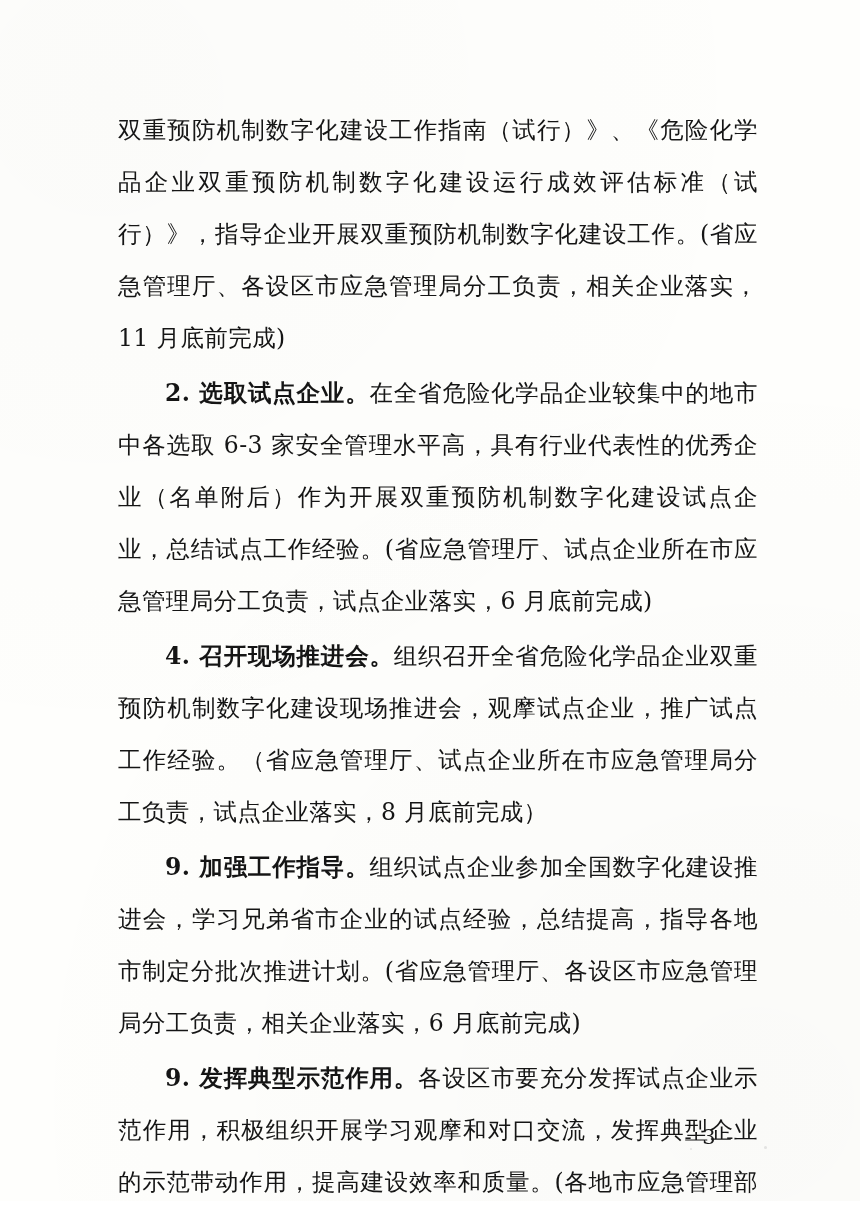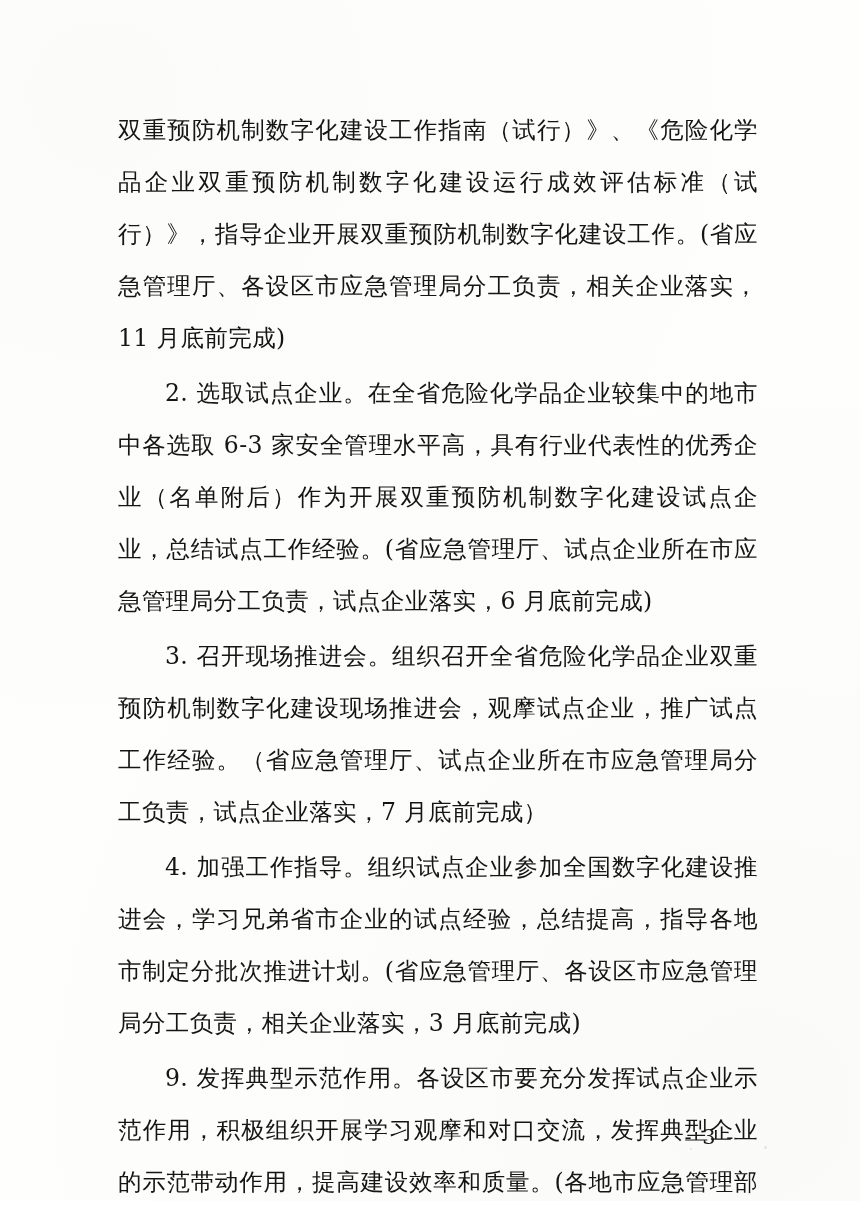--- a/index.html
+++ b/index.html
@@ -39,21 +39,21 @@
     line-height: 52px;
     letter-spacing: 0.4px;
     text-align: justify;
     text-justify: inter-ideograph;
     color: #151515;
   }
   p.indent {
     text-indent: 2em;
   }
   .bold-run {
-    font-weight: 400;
+    font-weight: 700;
   }
   .page-number {
     position: absolute;
     left: 0;
     right: 0;
     bottom: 52px;
     text-align: center;
     font-size: 21px;
     letter-spacing: 2px;
     color: #1b1b1b;
@@ -71,22 +71,22 @@
   }
 </style>
 </head>
 <body>
 
 <div class="page">
 
   <div class="body-area">
     <p class="para"><span>双重预防机制数字化建设工作指南（试行）》、《危险化学品企业双重预防机制数字化建设运行成效评估标准（试行）》，指导企业开展双重预防机制数字化建设工作。(省应急管理厅、各设区市应急管理局分工负责，相关企业落实，11 月底前完成)</span></p>
     <p class="para indent"><span class="bold-run">2. 选取试点企业。</span><span>在全省危险化学品企业较集中的地市中各选取 6-3 家安全管理水平高，具有行业代表性的优秀企业（名单附后）作为开展双重预防机制数字化建设试点企业，总结试点工作经验。(省应急管理厅、试点企业所在市应急管理局分工负责，试点企业落实，6 月底前完成)</span></p>
-    <p class="para indent"><span class="bold-run">3. 召开现场推进会。</span><span>组织召开全省危险化学品企业双重预防机制数字化建设现场推进会，观摩试点企业，推广试点工作经验。（省应急管理厅、试点企业所在市应急管理局分工负责，试点企业落实，7 月底前完成）</span></p>
-    <p class="para indent"><span class="bold-run">4. 加强工作指导。</span><span>组织试点企业参加全国数字化建设推进会，学习兄弟省市企业的试点经验，总结提高，指导各地市制定分批次推进计划。(省应急管理厅、各设区市应急管理局分工负责，相关企业落实，3 月底前完成)</span></p>
+    <p class="para indent"><span class="bold-run">4. 召开现场推进会。</span><span>组织召开全省危险化学品企业双重预防机制数字化建设现场推进会，观摩试点企业，推广试点工作经验。（省应急管理厅、试点企业所在市应急管理局分工负责，试点企业落实，8 月底前完成）</span></p>
+    <p class="para indent"><span class="bold-run">9. 加强工作指导。</span><span>组织试点企业参加全国数字化建设推进会，学习兄弟省市企业的试点经验，总结提高，指导各地市制定分批次推进计划。(省应急管理厅、各设区市应急管理局分工负责，相关企业落实，6 月底前完成)</span></p>
     <p class="para indent"><span class="bold-run">9. 发挥典型示范作用。</span><span>各设区市要充分发挥试点企业示范作用，积极组织开展学习观摩和对口交流，发挥典型企业的示范带动作用，提高建设效率和质量。(各地市应急管理部门负责，9 月底前完成)</span></p>
 
   </div>
 
   <div class="page-number">
     <span class="pn-inner">- 3 -</span>
   </div>
 
   <div class="speck" style="left:764px; top:1146px; width:3px; height:3px;"></div>
   <div class="speck" style="left:690px; top:1148px; width:2px; height:2px;"></div>

